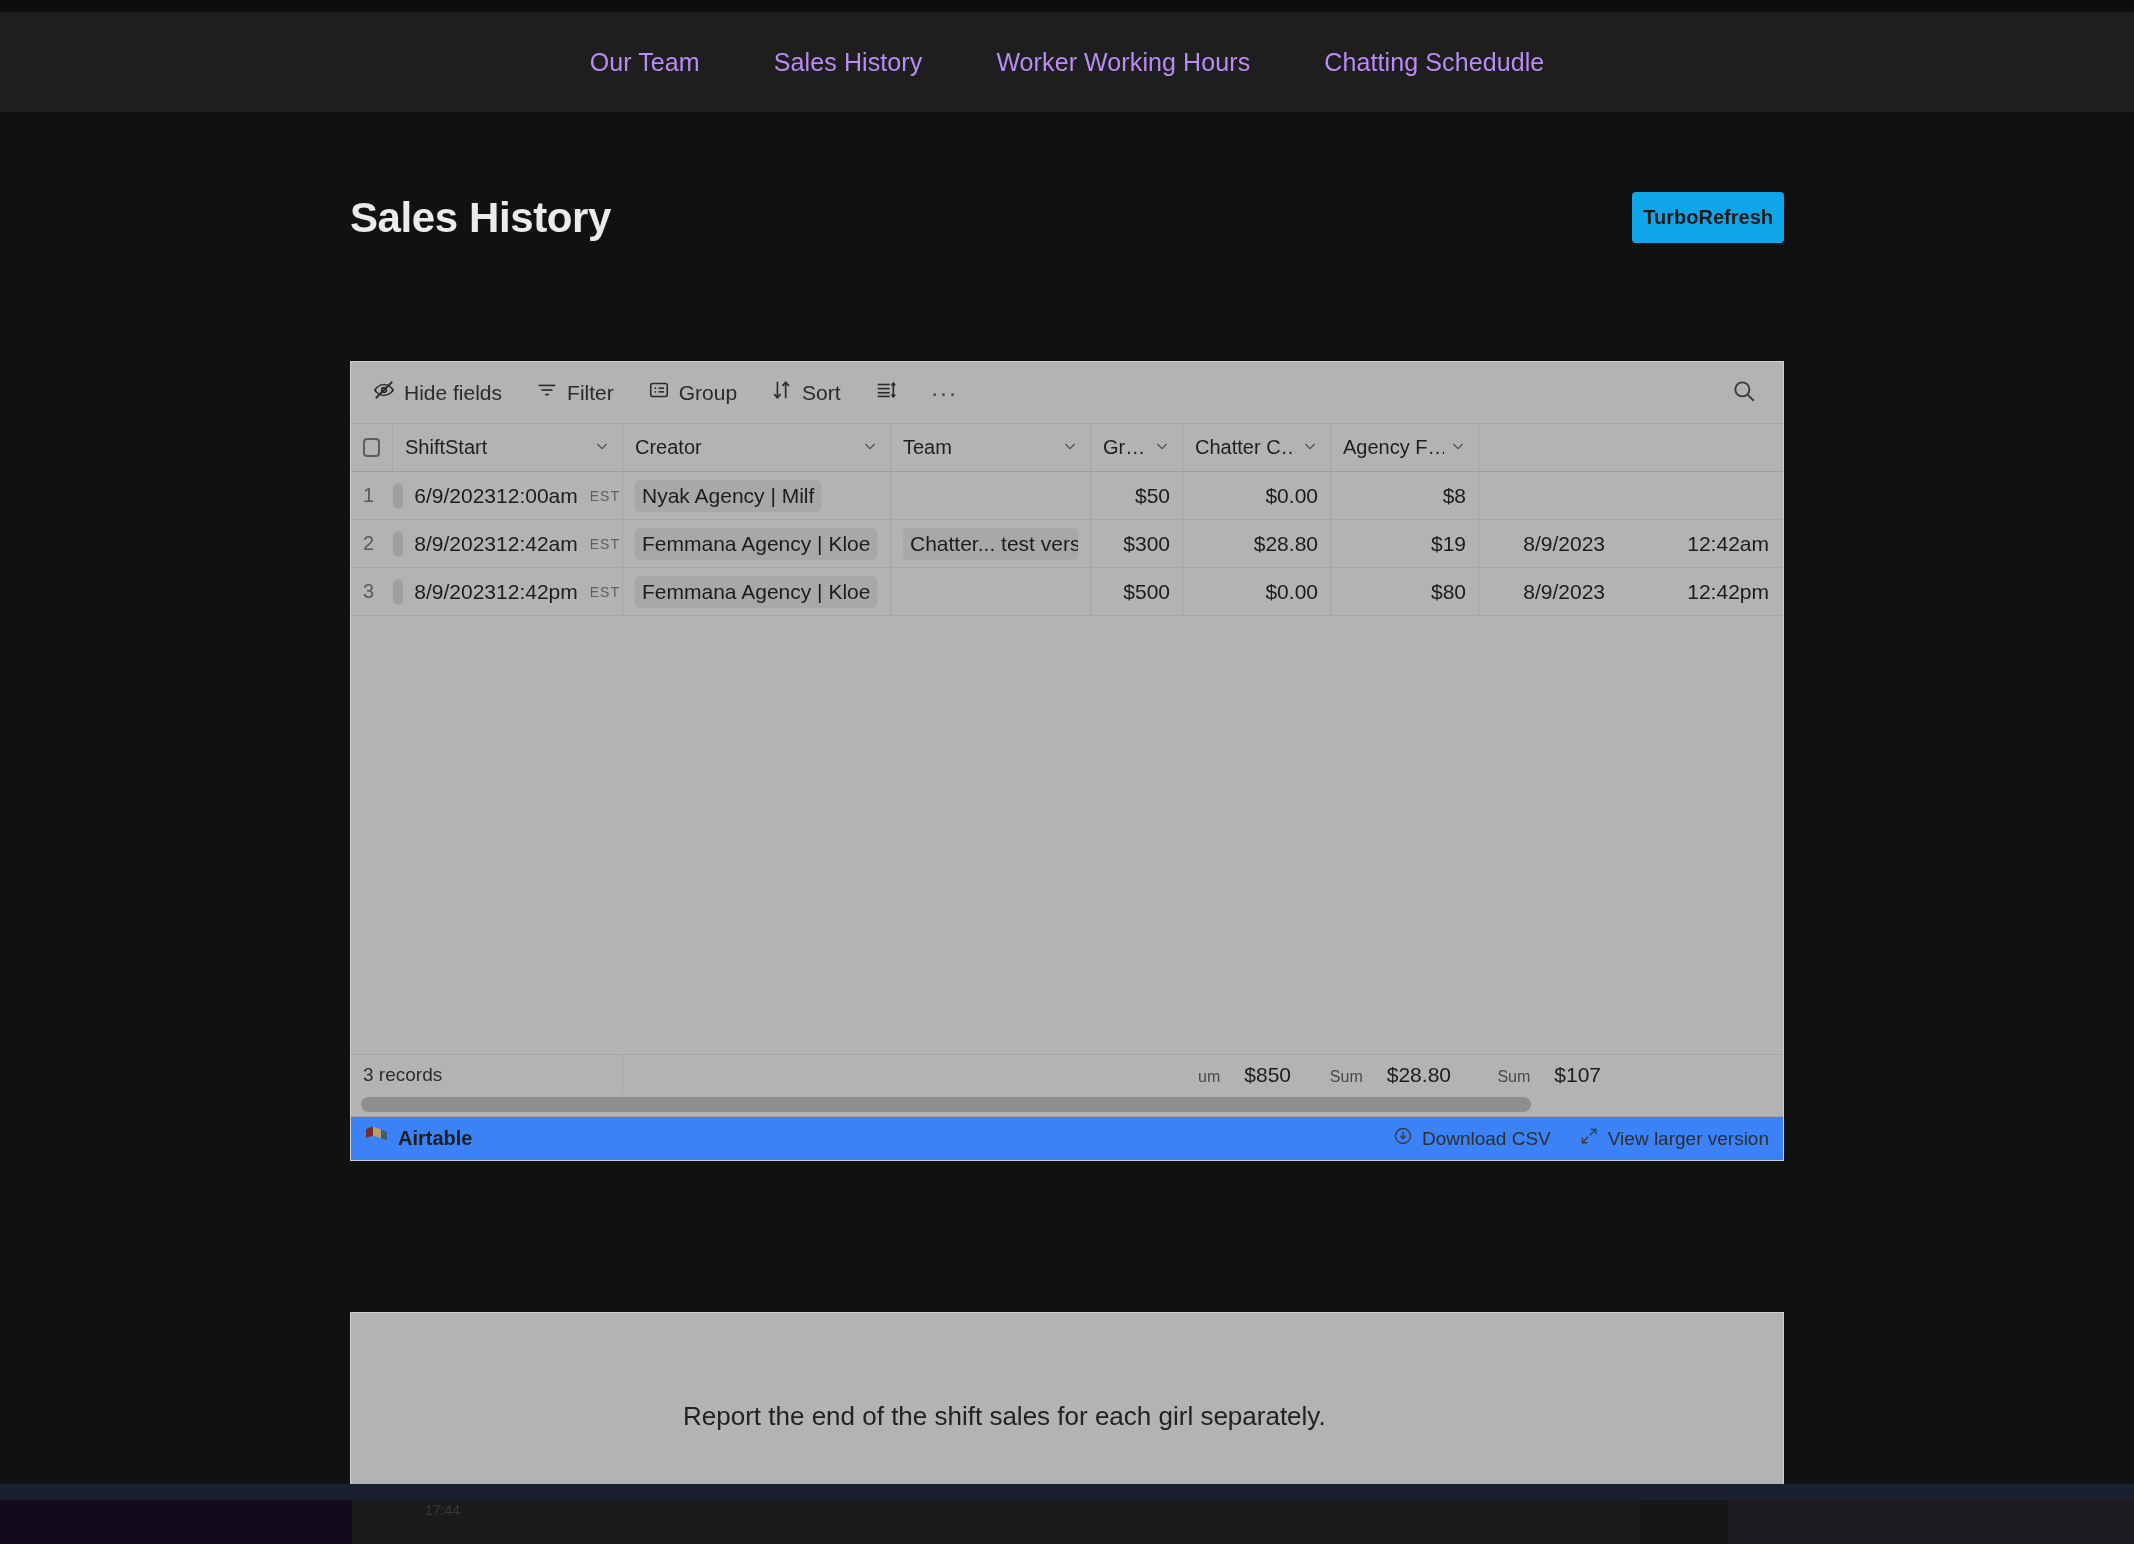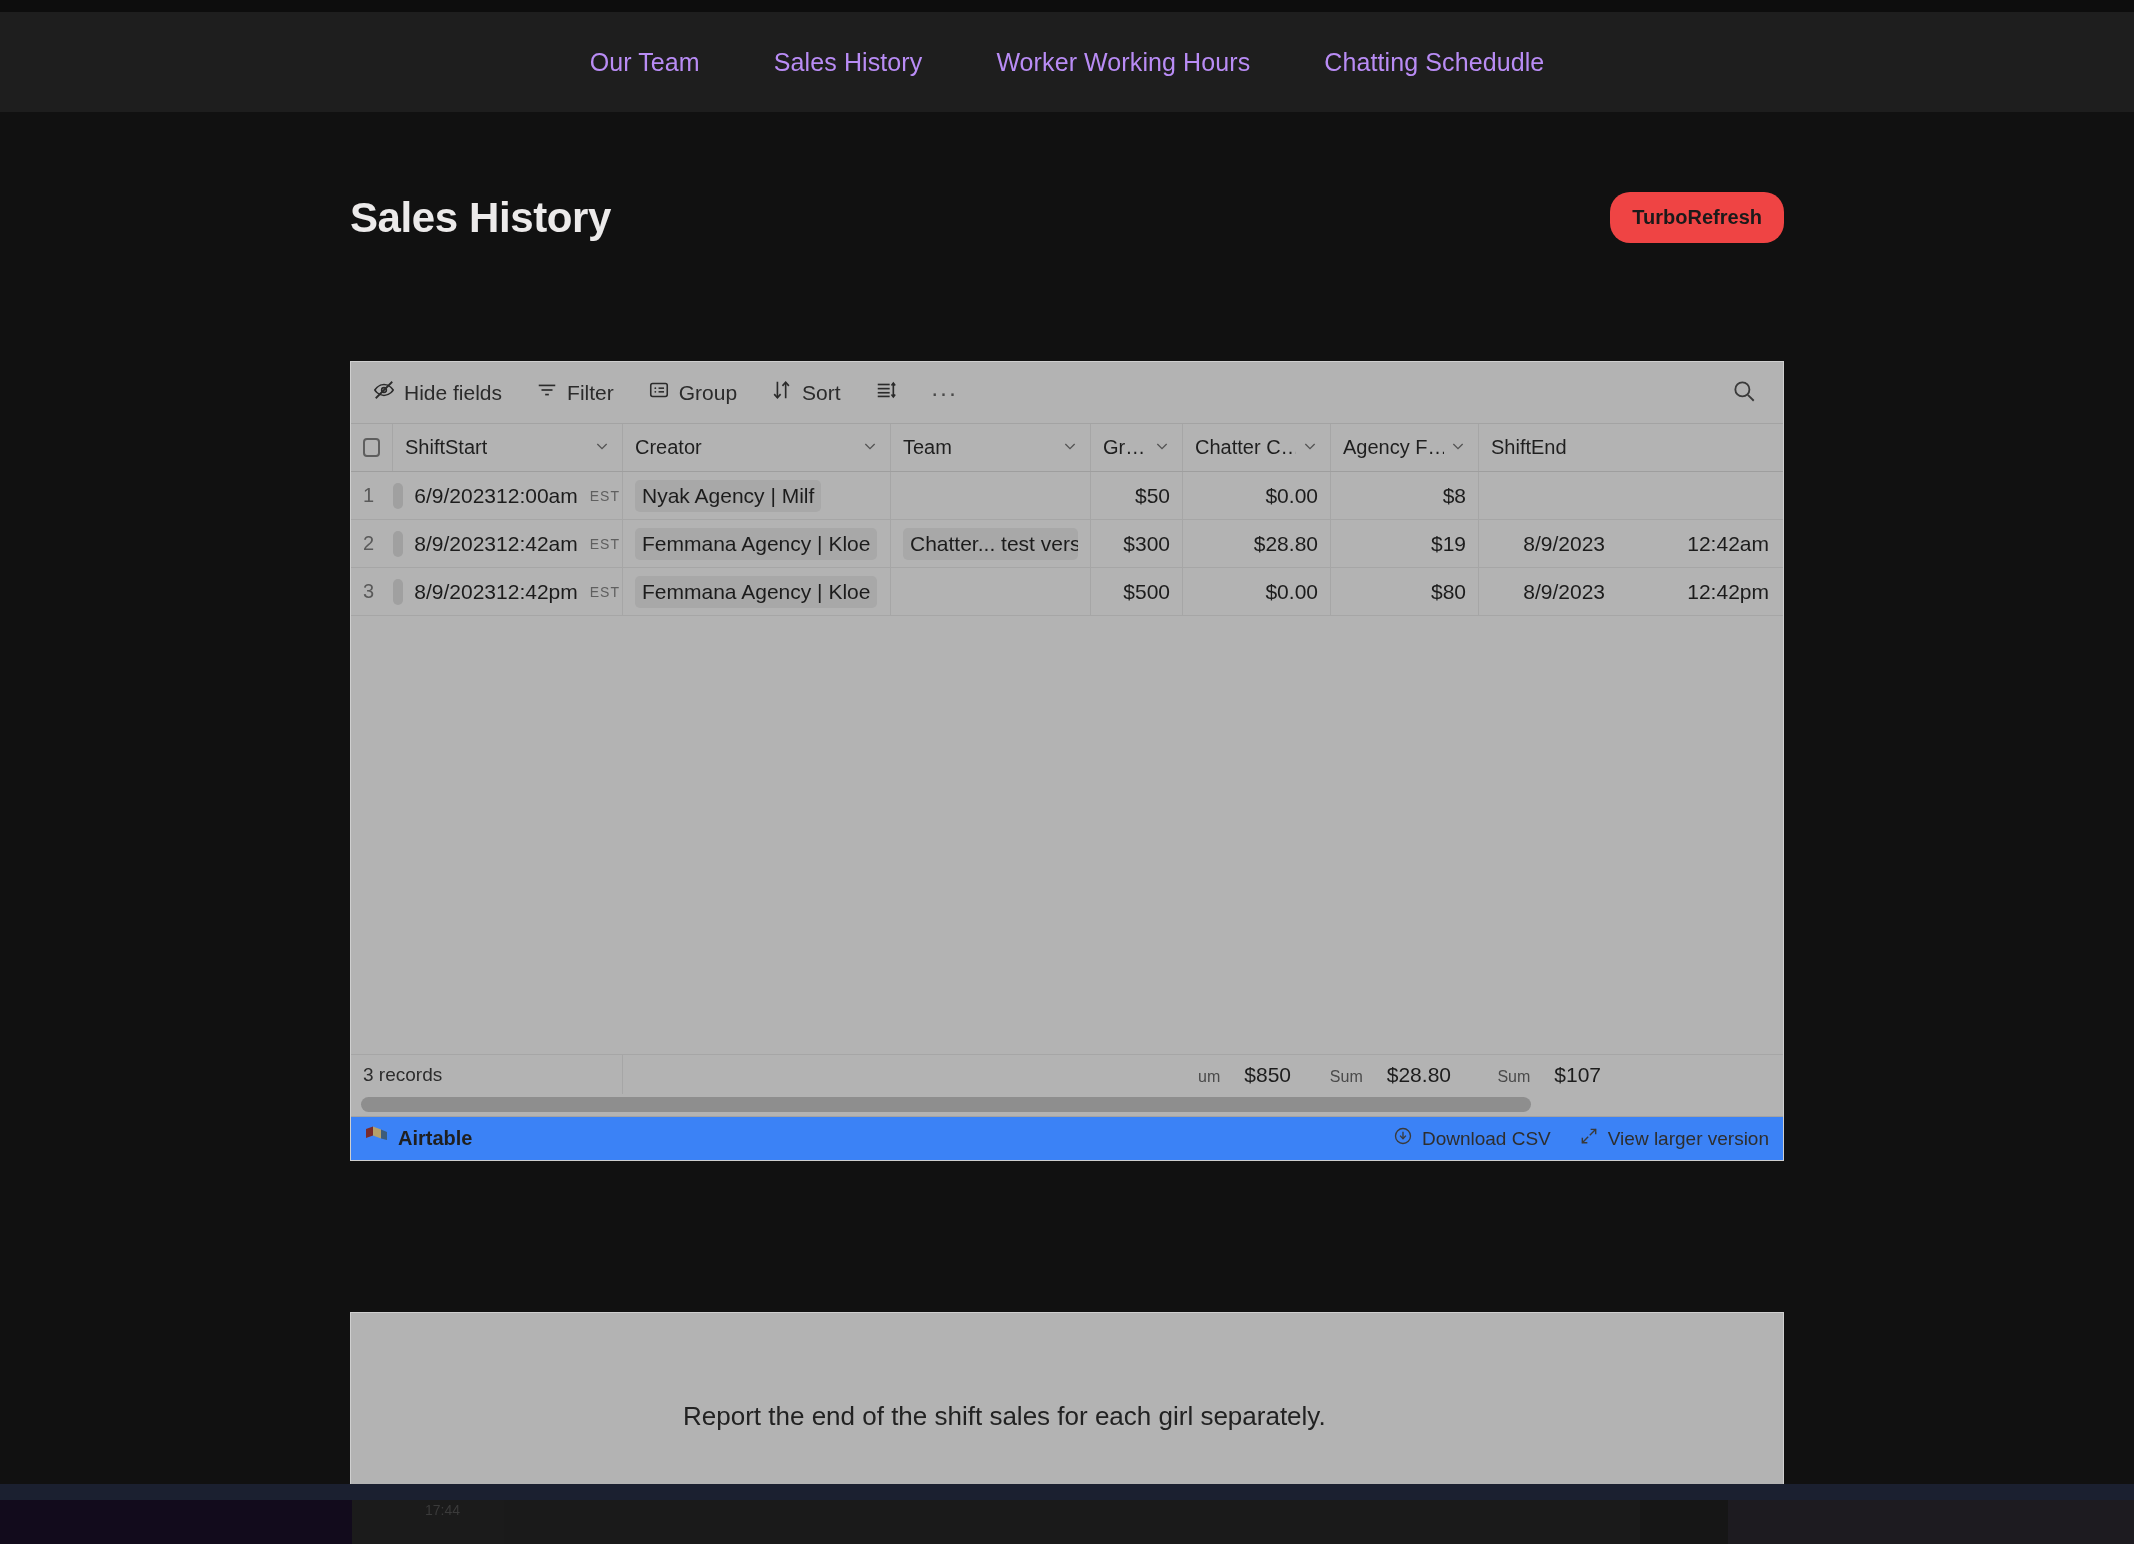--- a/index.html
+++ b/index.html
@@ -28,24 +28,24 @@
   .wrap { width: 1434px; margin: 0 auto; position: relative; }
 
   .titlerow {
     display: flex; align-items: center; justify-content: space-between;
     padding-top: 80px;
   }
   .pagetitle {
     color: #eceaea; font-size: 42px; font-weight: bold; letter-spacing: -.4px;
   }
   .turbobtn {
-    background: #ef4444; color: #1a1a1a; border: none;
+    background: #0ea5e9; color: #1a1a1a; border: none;
     font-family: "Liberation Sans", sans-serif;
     font-size: 20px; font-weight: bold;
-    padding: 14px 22px; border-radius: 20px; cursor: pointer;
+    padding: 14px 11px; border-radius: 4px; cursor: pointer;
   }
 
   
   .embed {
     position: absolute; left: 0; top: 249px;
     width: 1434px; height: 800px;
     background: #b3b3b3; border: 1px solid #cfcfcf;
     overflow: hidden; display: flex; flex-direction: column;
   }
   .at-toolbar {
@@ -292,23 +292,20 @@
           </span>
         </div>
         <div class="hcell" style="width:148px;">
           <span class="lbl">Agency F…</span>
           <span class="chev">
             <svg width="16" height="16" viewBox="0 0 24 24" stroke="#3c3c3c" stroke-width="2" fill="none">
                 <polyline points="5,9 12,16 19,9"></polyline>
               </svg>
           </span>
         </div>
-        <div class="hcell" style="width:306px;border-right:none;">
-          <span class="lbl">ShiftEnd</span>
-        </div>
       </div>
 
       <div class="at-body">
 
         <div class="row">
           <div class="cell idx" style="width:42px;">
             <span>1</span>
           </div>
           <div class="cell" style="width:230px;padding-left:0;">
             <span class="grip"></span>

